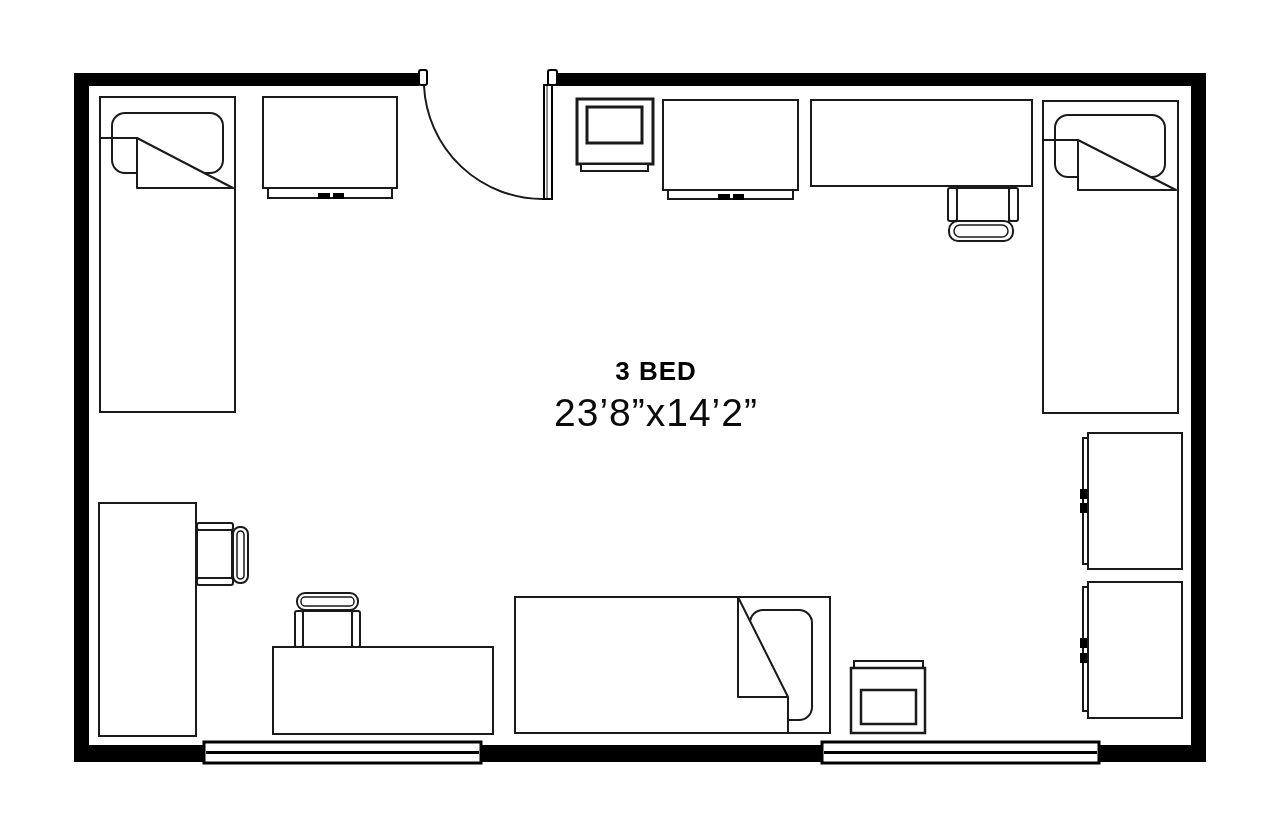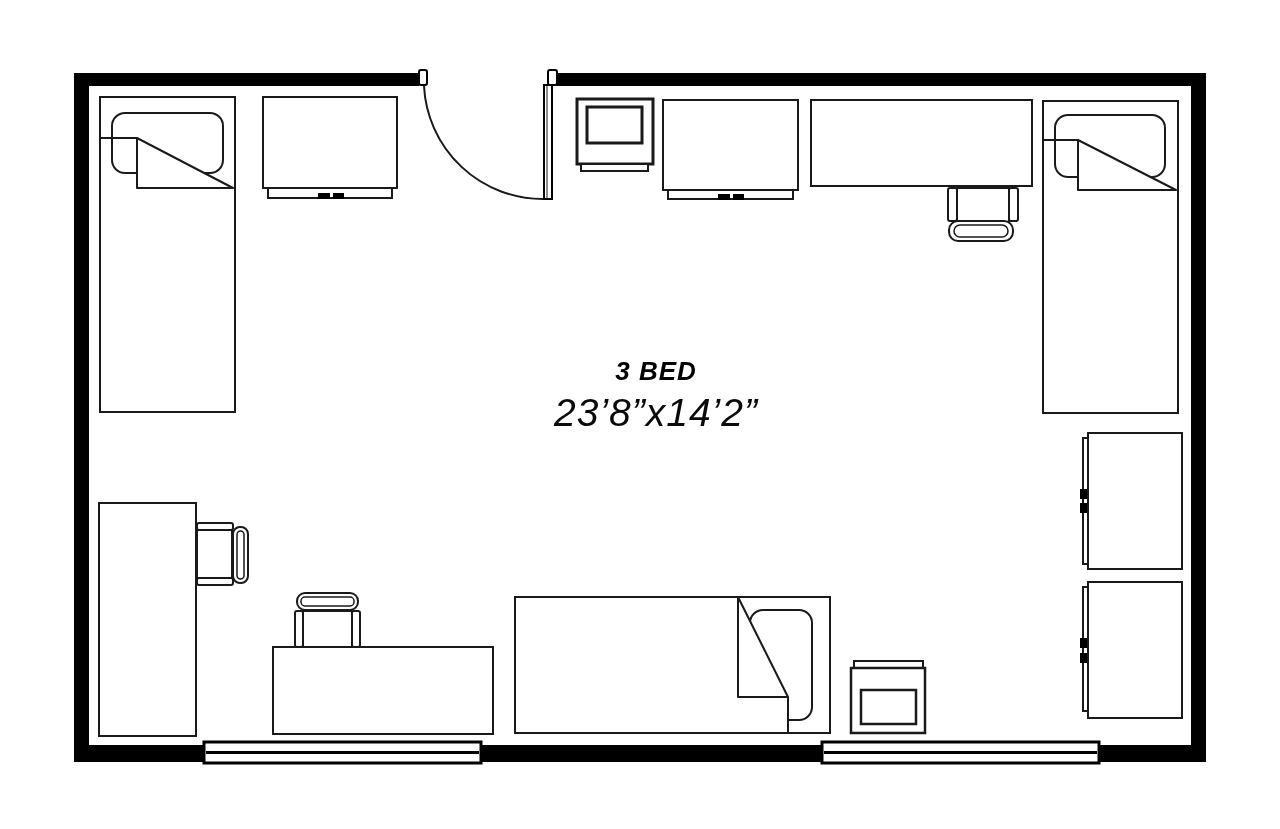--- a/index.html
+++ b/index.html
@@ -3,21 +3,20 @@
 <meta charset="utf-8">
 <style>
   html, body { margin: 0; padding: 0; background: #ffffff; }
   .canvas {
     position: relative;
     width: 1280px;
     height: 829px;
     background: #ffffff;
     overflow: hidden;
     font-family: "Liberation Sans", sans-serif;
-    font-style: italic;
   }
   svg { display: block; }
   .room-label {
     font-family: "Liberation Sans", sans-serif;
     font-weight: bold;
     font-size: 26px;
     letter-spacing: 1px;
     fill: #000000;
   }
   .room-size {

